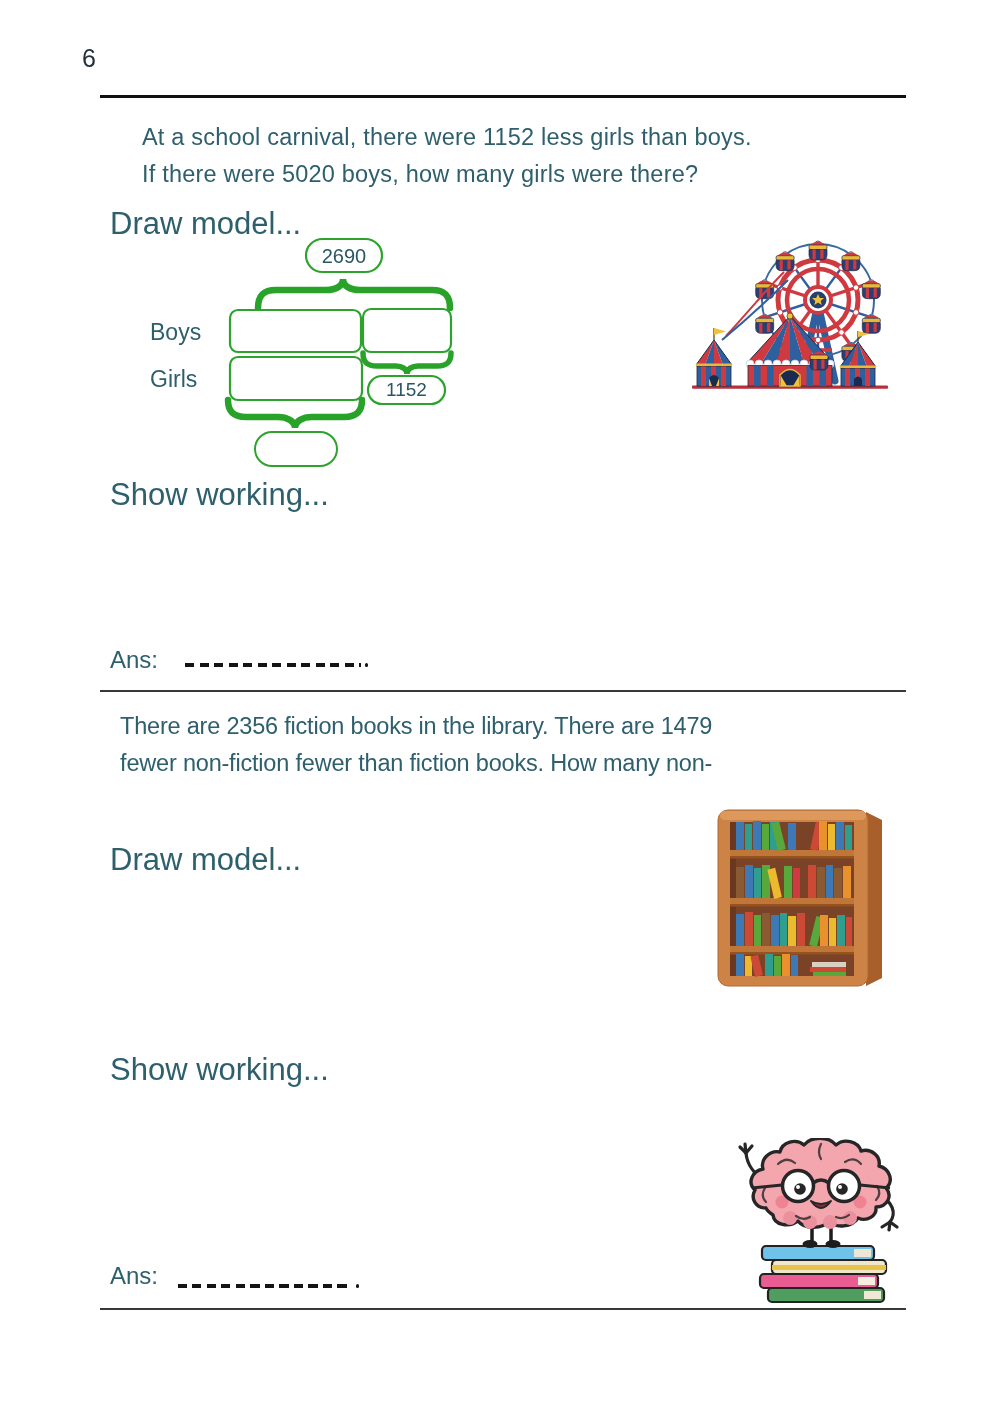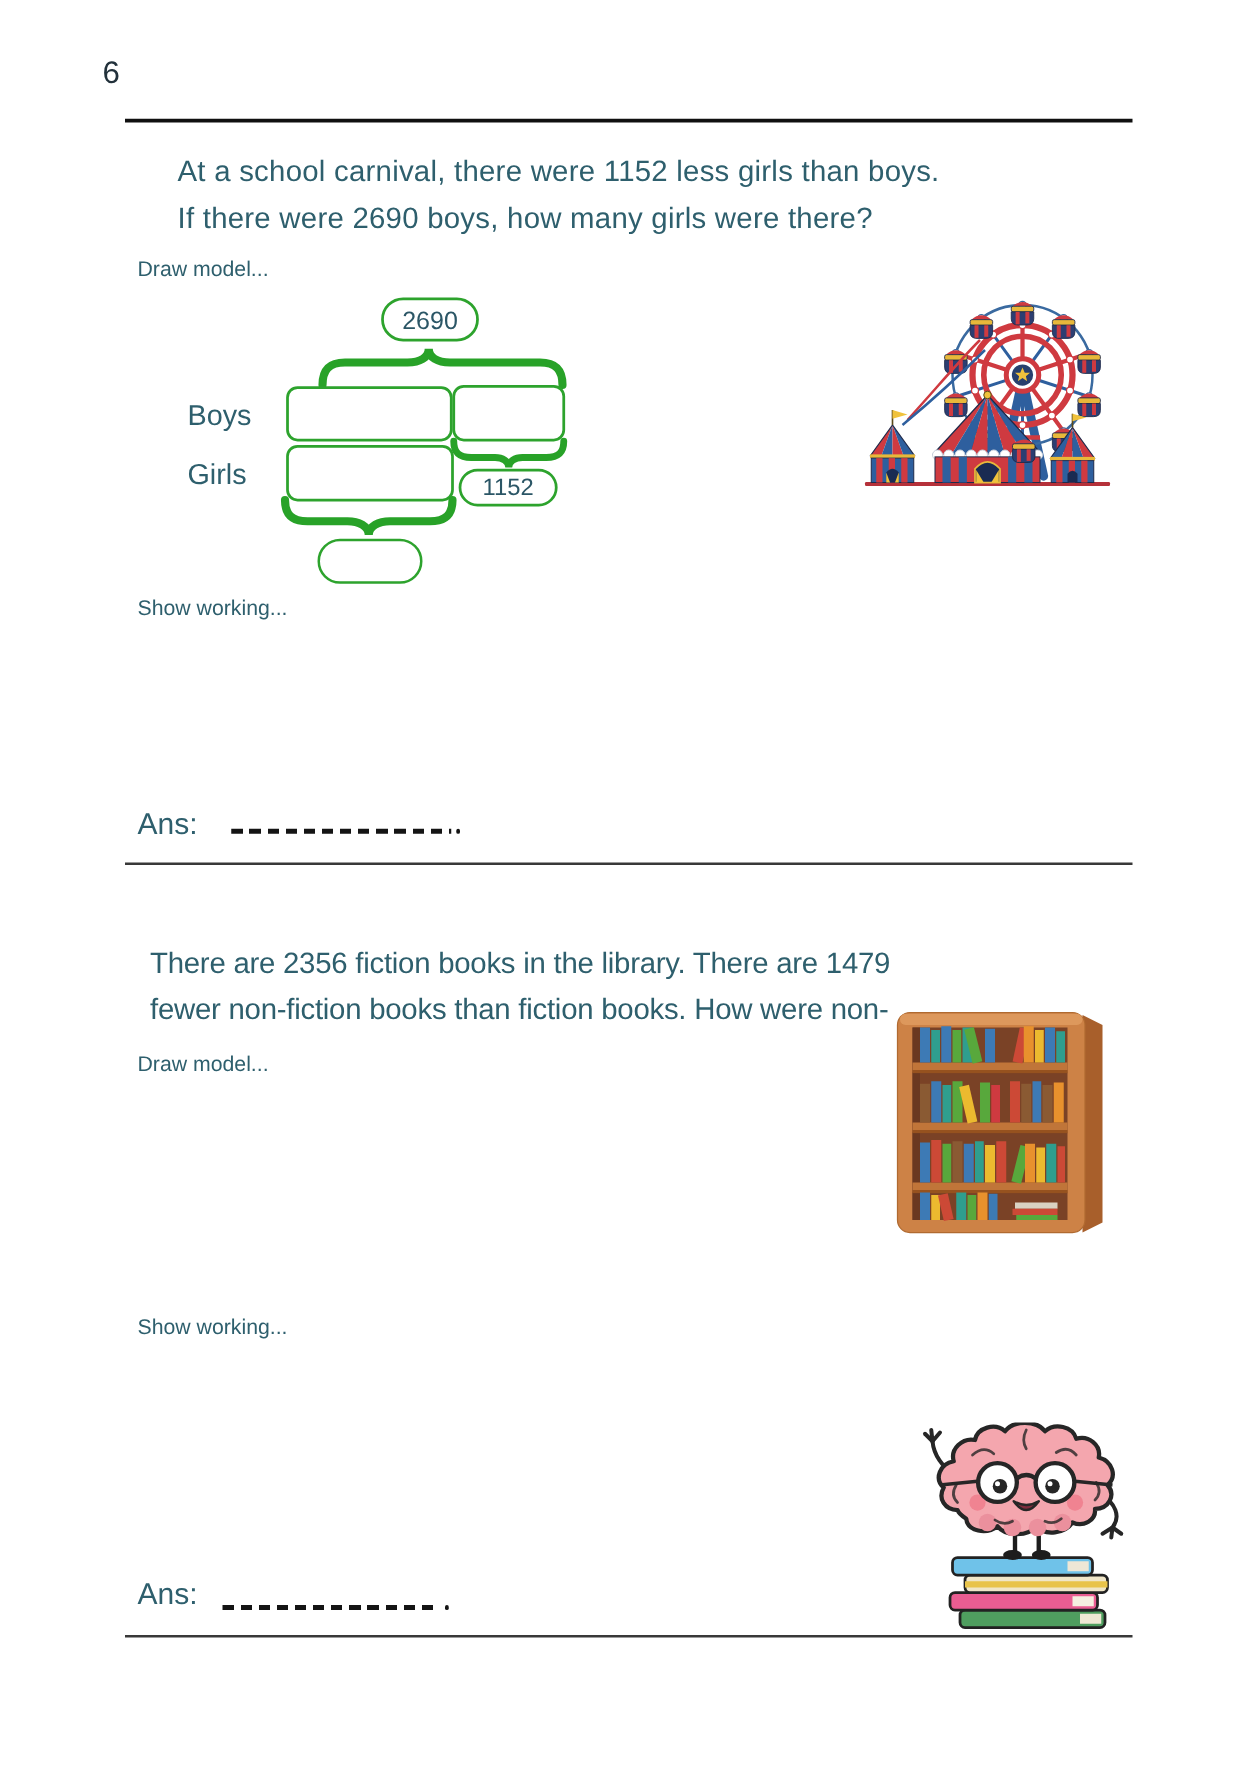--- a/index.html
+++ b/index.html
@@ -9,22 +9,22 @@
     font-family:"Liberation Sans", sans-serif;
   }
   .abs { position:absolute; }
   .page-number { left:82px; top:44px; font-size:25px; color:#22313b; }
   .rule { background:#101010; }
   .rule-top    { left:100px; top:95px;  width:806px; height:3px; }
   .rule-mid    { left:100px; top:690px; width:806px; height:2px; background:#383838; }
   .rule-bottom { left:100px; top:1308px;width:806px; height:2px; background:#383838; }
   .qtext { color:#2e5f6d; font-size:23.5px; line-height:36.5px; letter-spacing:0.2px; }
   .p1-text { left:110px; top:119px;margin-left:32px; }
-  .p2-text { left:120px; top:752px; letter-spacing:-0.2px; }
-  .label { color:#2e5f6d; font-size:17px; }
+  .p2-text { left:120px; top:708px; letter-spacing:-0.2px;text-align:right; }
+  .label { color:#2e5f6d; font-size:31px; }
   .p1-draw { left:110px; top:206px; }
   .p1-show { left:110px; top:477px; }
   .p2-draw { left:110px; top:842px; }
   .p2-show { left:110px; top:1052px; }
   .ans-label { color:#2e5f6d; font-size:24px;text-align:center; }
   .p1-ans { left:110px; top:646px; }
   .p2-ans { left:110px; top:1262px; }
   .ansline {
     height:3.5px;
     background:repeating-linear-gradient(90deg,#141414 0 9px,transparent 9px 14.5px);
@@ -45,21 +45,21 @@
 </head>
 <body>
 
 <div class="page">
 
   <div class="abs page-number">6</div>
   <div class="abs rule rule-top"></div>
 
   <div class="abs qtext p1-text">
     <div>At a school carnival, there were 1152 less girls than boys.</div>
-    <div>If there were 2690 boys, how many girls were there?</div>
+    <div>If there were 5020 boys, how many girls were there?</div>
   </div>
   <div class="abs label p1-draw">Draw model...</div>
 
   <svg class="abs model-svg" viewBox="0 0 320 236">
 
     <rect x="166" y="3" width="76" height="33" rx="16.5" fill="#ffffff" stroke="#2da32d" stroke-width="2.2"></rect>
     <text x="204" y="27" class="model-num" font-size="20">2690</text>
 
     <path d="M 118,72 C 118,60 123,54 136,54 L 186,54 C 196,54 203,50 203,43 C 203,50 210,54 220,54 L 292,54 C 305,54 310,60 310,72" fill="none" stroke="#28a228" stroke-width="6.5" stroke-linecap="round"></path>
 
@@ -214,21 +214,21 @@
   </svg>
 
   <div class="abs label p1-show">Show working...</div>
   <div class="abs ans-label p1-ans">Ans:</div>
   <div class="abs ansline p1-ansline"></div>
 
   <div class="abs rule rule-mid"></div>
 
   <div class="abs qtext p2-text">
     <div>There are 2356 fiction books in the library. There are 1479</div>
-    <div>fewer non-fiction books than fiction books. How were non-</div>
+    <div>fewer non-fiction fewer than fiction books. How many non-</div>
   </div>
   <div class="abs label p2-draw">Draw model...</div>
 
   <svg class="abs bookshelf-svg" viewBox="0 0 174 184">
     <polygon points="150,8 166,16 166,174 150,182" fill="#a85f2b"></polygon>
     <rect x="2" y="6" width="150" height="176" rx="10" fill="#cd8246" stroke="#b06a30" stroke-width="1"></rect>
     <rect x="4" y="7" width="146" height="9" rx="4.5" fill="#dd985c"></rect>
     <rect x="14" y="18" width="124" height="154" fill="#7a4226"></rect>
     <rect x="14" y="18" width="6" height="154" fill="#6a3820"></rect>
 

